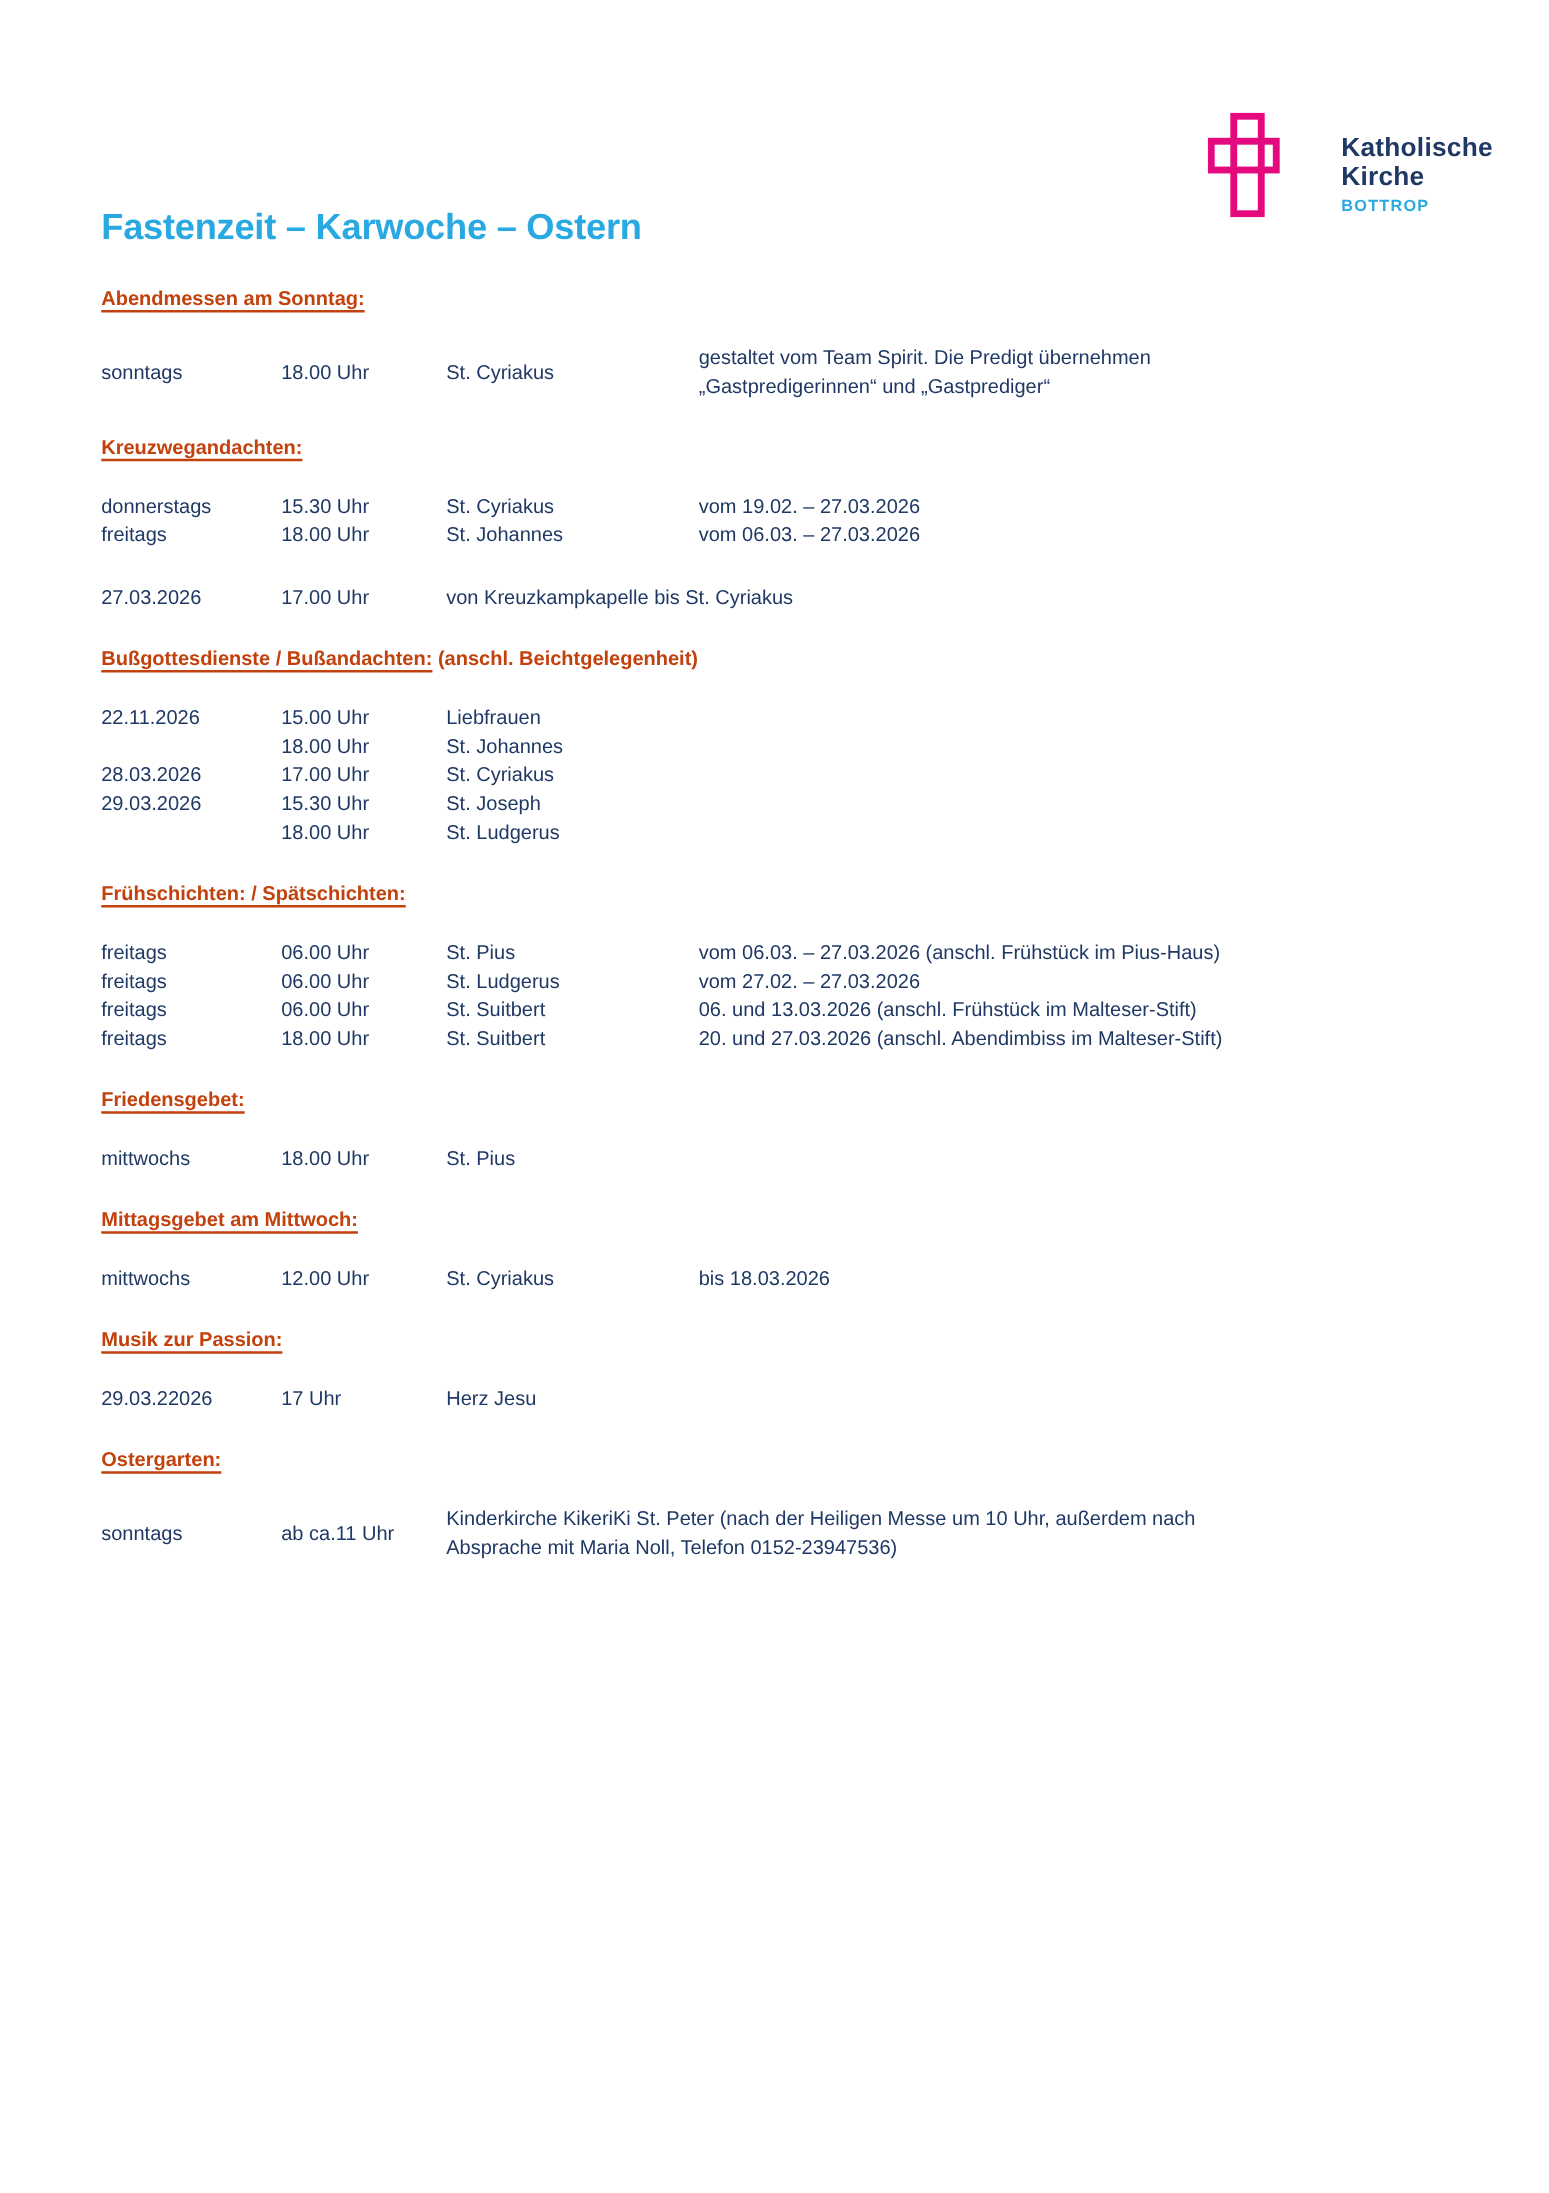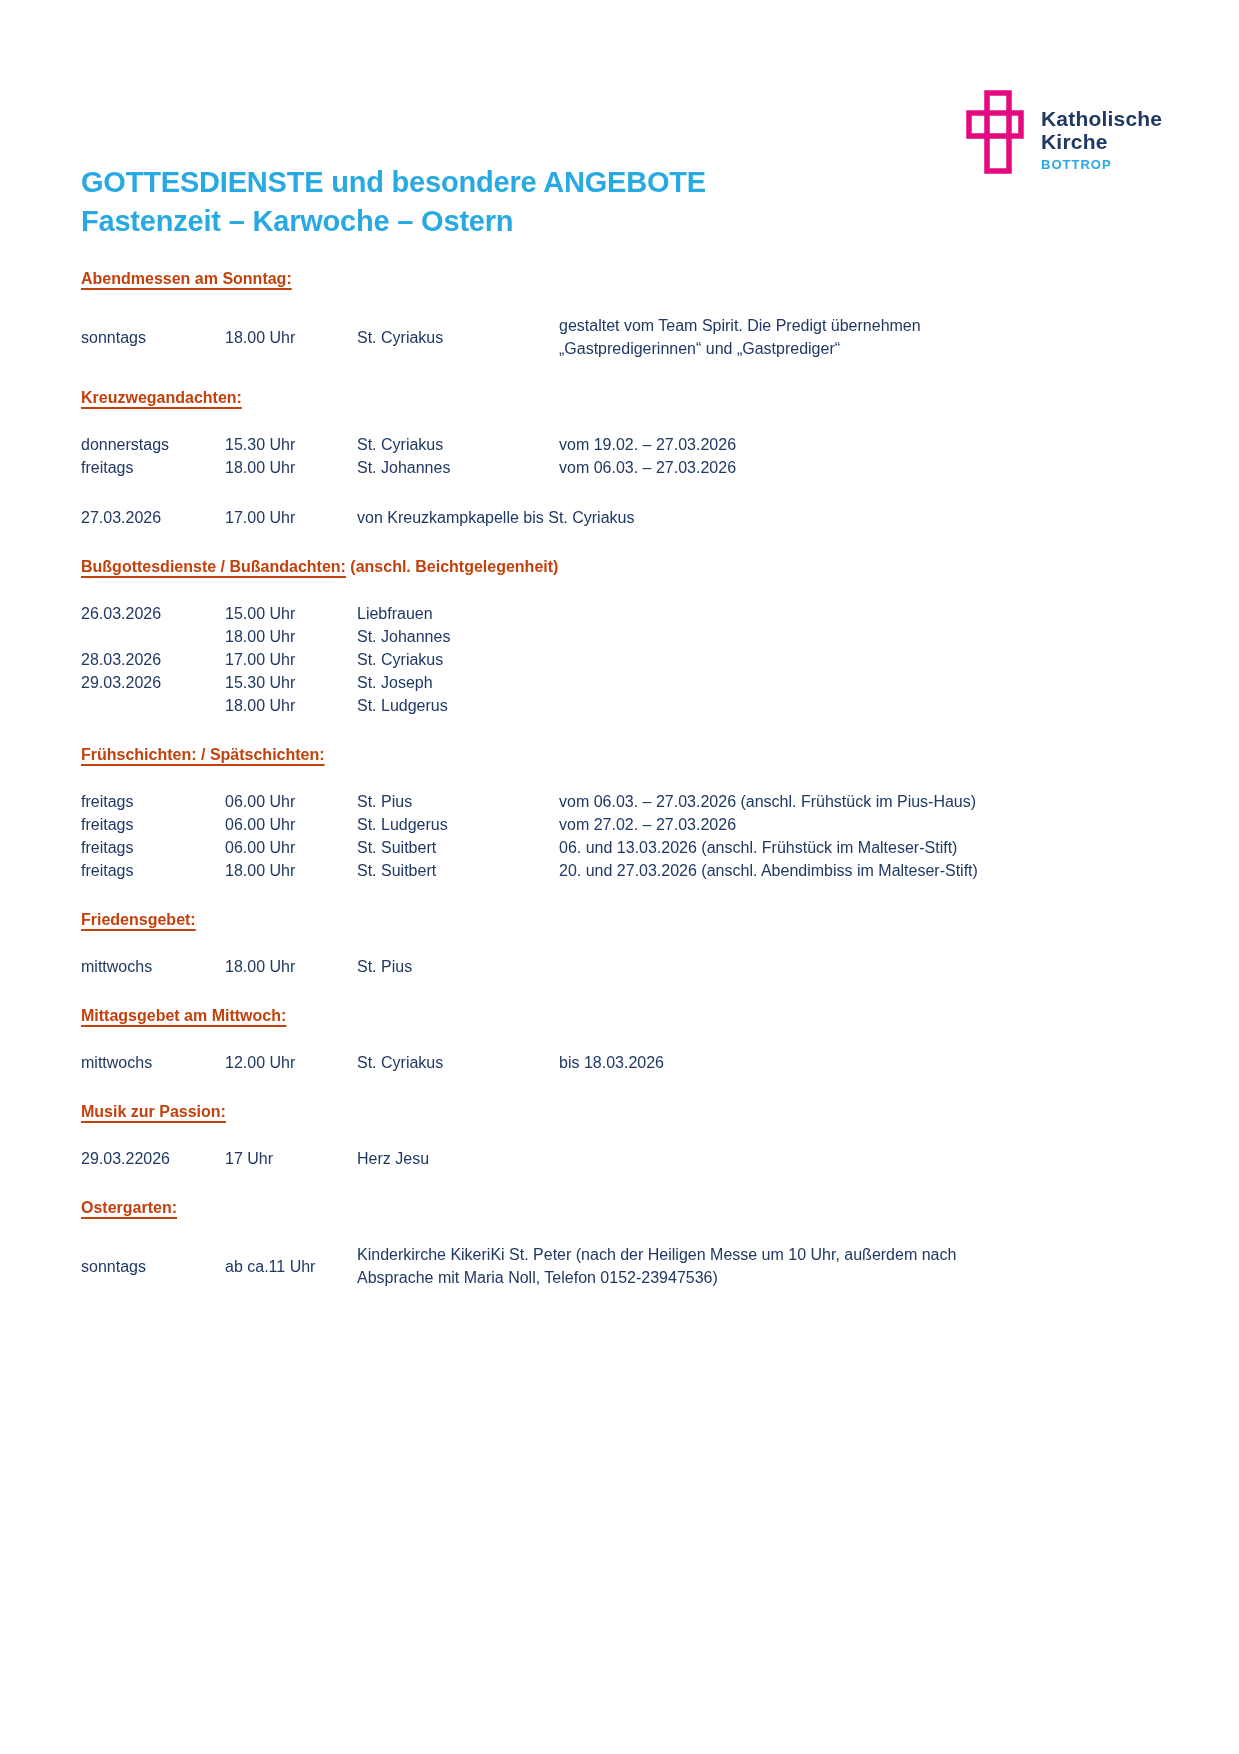--- a/index.html
+++ b/index.html
@@ -4,21 +4,21 @@
 <style>
   html,body{margin:0;padding:0;}
   body{
     width:1239px;height:1754px;background:#ffffff;
     font-family:"Liberation Sans",sans-serif;
     color:#1f3864;position:relative;overflow:hidden;
   }
   .page{position:absolute;inset:0;background:#ffffff;}
 
   
-  .logo{position:absolute;top:90px;left:966px;display:flex;align-items:flex-start;}
+  .logo{position:absolute;top:90px;left:966px;display:flex;align-items:flex-start;gap:32px;}
   .logo svg{display:block;}
   .logo-text{margin-left:17px;margin-top:17px;}
   .logo-name{color:#1f3864;font-weight:bold;font-size:21px;line-height:23px;letter-spacing:.2px;}
   .logo-city{color:#29a9e1;font-weight:bold;font-size:13px;letter-spacing:1px;margin-top:4px;}
 
   
   .content{position:absolute;left:81px;top:163px;width:1098px;}
   .title{color:#29a9e1;font-weight:bold;font-size:29px;line-height:39px;letter-spacing:-.2px;margin-bottom:4px;}
 
   .sec{margin-top:27px;}
@@ -50,21 +50,20 @@
     <div class="logo-text">
       <div class="logo-name">Katholische</div>
       <div class="logo-name">Kirche</div>
       <div class="logo-city">BOTTROP</div>
     </div>
   </div>
 
   <div class="content">
 
     <div class="title">
-      <div>GOTTESDIENSTE und besondere ANGEBOTE</div>
       <div>Fastenzeit – Karwoche – Ostern</div>
     </div>
 
     <section class="sec">
       <h2><span class="hu">Abendmessen am Sonntag:</span><span class="hx"></span></h2>
       <div class="row">
         <span class="c1">sonntags</span>
         <span class="c2">18.00 Uhr</span>
         <span class="c3">St. Cyriakus</span>
         <span class="c4">gestaltet vom Team Spirit. Die Predigt übernehmen
@@ -92,21 +91,21 @@
       <div class="row">
         <span class="c1">27.03.2026</span>
         <span class="c2">17.00 Uhr</span>
         <span class="c3 c3-span">von Kreuzkampkapelle bis St. Cyriakus</span>
       </div>
     </section>
 
     <section class="sec">
       <h2><span class="hu">Bußgottesdienste / Bußandachten:</span><span class="hx"> (anschl. Beichtgelegenheit)</span></h2>
       <div class="row">
-        <span class="c1">26.03.2026</span>
+        <span class="c1">22.11.2026</span>
         <span class="c2">15.00 Uhr</span>
         <span class="c3">Liebfrauen</span>
         <span class="c4"></span>
       </div>
       <div class="row">
         <span class="c1"></span>
         <span class="c2">18.00 Uhr</span>
         <span class="c3">St. Johannes</span>
         <span class="c4"></span>
       </div>

